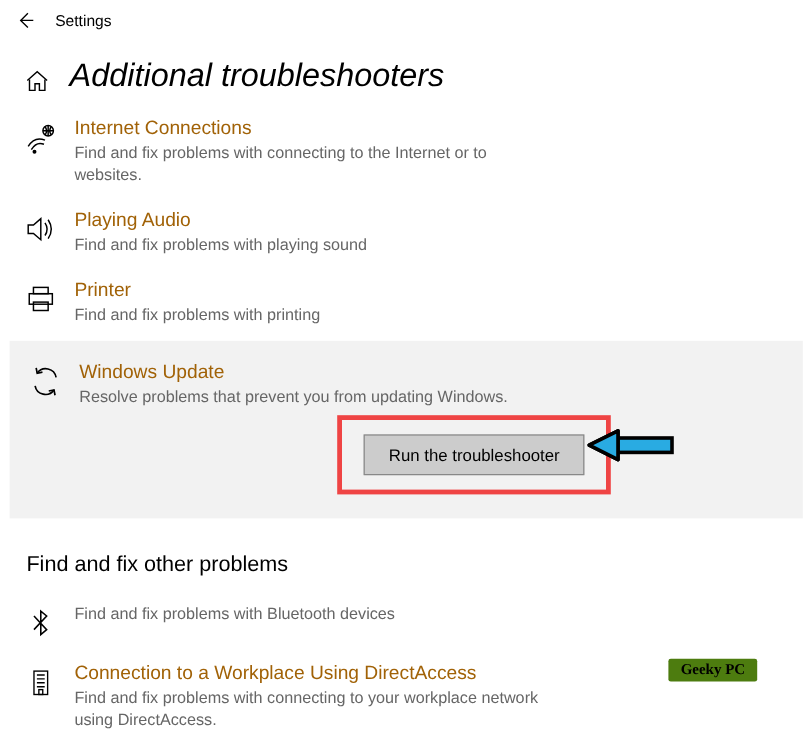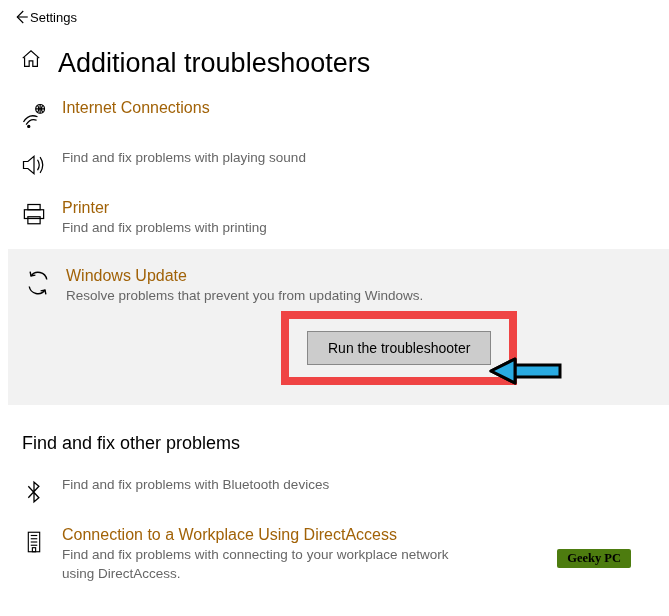--- a/index.html
+++ b/index.html
@@ -13,33 +13,35 @@
       height: 616px;
       background: #ffffff;
       color: #000;
       position: relative;
       overflow: hidden;
     }
     .header-bar {
       display: flex;
       align-items: center;
       padding: 8px 12px;
+      gap: 16px;
     }
     .back-arrow {
       cursor: pointer;
       display: inline-flex;
     }
     .settings-label {
       font-size: 13px;
     }
     .title-row {
       display: flex;
-      align-items: flex-start;
+      align-items: flex-end;
       gap: 16px;
       padding: 14px 20px 12px;
+      font-style: italic;
     }
     .home-icon {
       cursor: pointer;
       display: inline-flex;
     }
     .page-title {
       font-size: 27px;
       font-weight: 400;
     }
     .ts-list {
@@ -81,21 +83,21 @@
       padding: 10px 8px 20px 8px;
       margin-left: -4px;
       margin-right: -160px;
     }
     .ts-selected .ts-item {
       margin-right: 160px;
     }
     .run-button-outline {
       margin-left: 265px;
       display: inline-block;
-      border: 8px solid #ef4444;
+      border: 4px solid #ef4444;
       padding: 12px 18px;
     }
     .run-button {
       background: #cccccc;
       border: 1px solid #888;
       padding: 8px 20px;
       font-size: 14px;
       cursor: pointer;
     }
     .section-header {
@@ -151,32 +153,34 @@
       <svg width="28" height="28" viewBox="0 0 32 32" fill="none" stroke="#000" stroke-width="1.4">
         <path d="M4 24 Q10 14 20 18"></path>
         <path d="M7 27 Q12 19 19 22"></path>
         <circle cx="10" cy="29" r="1.2" fill="#000"></circle>
         <circle cx="23" cy="9" r="5"></circle>
         <path d="M18 9 H28 M23 4 V14 M20 5 Q23 9 20 13 M26 5 Q23 9 26 13"></path>
       </svg>
     </span>
     <div class="ts-text">
       <span class="ts-title">Internet Connections</span>
+      <span class="ts-desc">Find and fix problems with connecting to the Internet or to websites.</span>
     </div>
   </div>
 
   <div class="ts-item">
     <span class="icon-box">
       <svg width="28" height="28" viewBox="0 0 32 32" fill="none" stroke="#000" stroke-width="1.4">
         <path d="M4 12 H9 L16 6 V26 L9 20 H4 Z"></path>
         <path d="M20 10 Q24 16 20 22"></path>
         <path d="M23 7 Q29 16 23 25"></path>
       </svg>
     </span>
     <div class="ts-text">
+      <span class="ts-title">Playing Audio</span>
       <span class="ts-desc">Find and fix problems with playing sound</span>
     </div>
   </div>
 
   <div class="ts-item">
     <span class="icon-box">
       <svg width="28" height="28" viewBox="0 0 32 32" fill="none" stroke="#000" stroke-width="1.4">
         <rect x="9" y="4" width="14" height="6"></rect>
         <rect x="5" y="10" width="22" height="10"></rect>
         <rect x="9" y="18" width="14" height="8"></rect>

